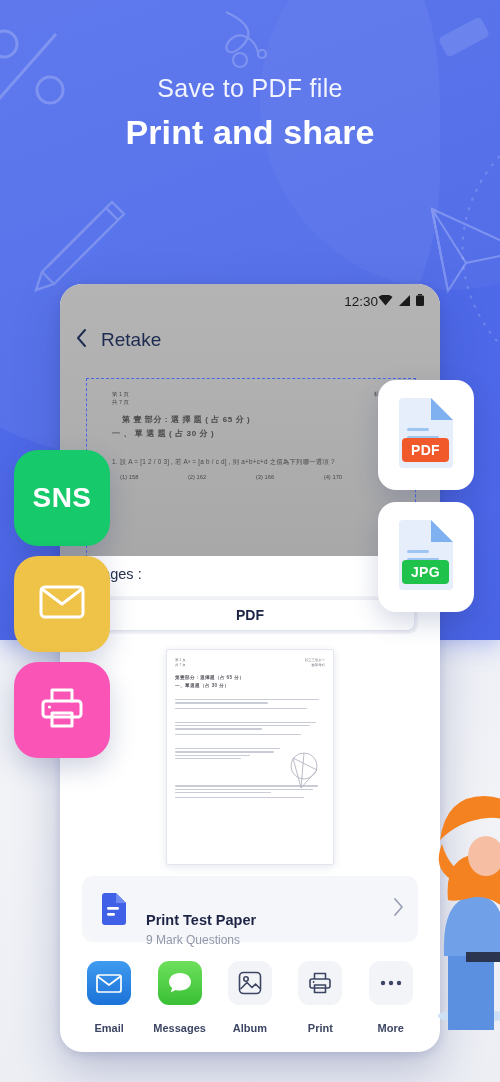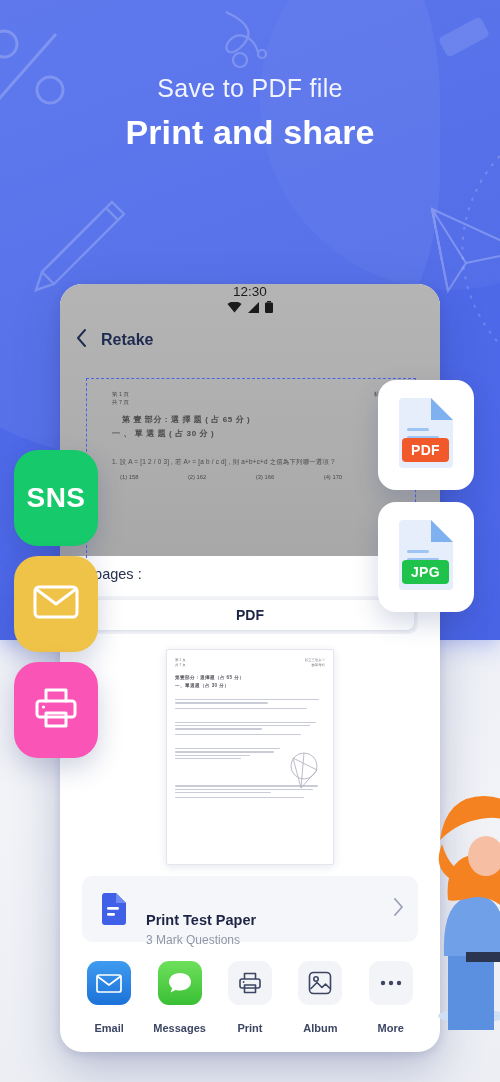--- a/index.html
+++ b/index.html
@@ -56,33 +56,32 @@
     border-radius:22px; background:#ffffff; overflow:hidden;
     box-shadow:0 18px 46px rgba(40,55,120,.26), 0 3px 10px rgba(40,55,120,.14);
   }
   
   .scan-area {
     position:absolute; left:0; top:0; width:380px; height:272px;
     background:linear-gradient(180deg,#b4b4b4 0%,#b0b0b0 40%,#a8a8a8 100%);
   }
   .statusbar {
     position:absolute; left:0; top:0; width:380px; height:34px;
-    display:flex; align-items:center; justify-content:flex-start;
+    display:flex; align-items:center; justify-content:flex-end;
     padding:0 16px;
-    flex-direction:column;
   }
   .statusbar .clock { font-size:13.5px; color:#1b1b1b; font-weight:500; }
   .sb-icons { display:flex; align-items:center; gap:5px; }
 
   .nav {
     position:absolute; left:0; top:36px; width:380px; height:40px;
     display:flex; align-items:center; gap:14px; padding:0 16px;
   }
   .nav .back { cursor:pointer; }
-  .nav .title { font-size:16px; color:#1e2b50; font-weight:700; }
+  .nav .title { font-size:19px; color:#1e2b50; font-weight:400; }
 
   .doc-dash {
     position:absolute; left:26px; top:94px; width:330px; height:180px;
     border:1.6px dashed #4a64e6; border-bottom:none;
   }
   .doc-text { position:absolute; left:38px; top:106px; width:310px; color:#4a4a4a; }
   .doc-text .meta-l { position:absolute; left:14px; top:0; font-size:5.4px; line-height:8px; }
   .doc-text .meta-r { position:absolute; right:2px; top:0; font-size:5.4px; line-height:8px; text-align:right; }
   .doc-text .h1 { position:absolute; left:24px; top:24px; font-size:8px; font-weight:bold; letter-spacing:.6px; }
   .doc-text .h2 { position:absolute; left:14px; top:38px; font-size:8px; font-weight:bold; letter-spacing:.6px; }
@@ -139,21 +138,21 @@
   .sh { width:58px; text-align:center; cursor:pointer; }
   .sh .ic {
     width:44px; height:44px; margin:0 auto; border-radius:11px;
     display:flex; align-items:center; justify-content:center;
   }
   .sh .ic.plain { background:#f3f4f8; }
   .sh .lb { font-size:11px; color:#3c4563; margin-top:17px;font-weight:bold; }
 
   
   .ftile {
-    position:absolute; width:84px; height:96px; border-radius:24px;
+    position:absolute; width:96px; height:96px; border-radius:24px;
     display:flex; align-items:center; justify-content:center;
     box-shadow:0 10px 26px rgba(40,55,120,.22);
     cursor:pointer;
   }
   .ftile.sns { left:14px; top:450px; background:#16c96a; }
   .ftile.mail{ left:14px; top:556px; background:#efc248; }
   .ftile.print{left:14px; top:662px; background:#f954b6; }
   .ftile .sns-t { color:#fff; font-size:28px; font-weight:bold; letter-spacing:.5px; }
 
   
@@ -340,21 +339,21 @@
     <span class="doc-ic">
       <svg width="34" height="34" viewBox="0 0 34 34">
         <path d="M5 4 a3 3 0 0 1 3-3 h11 l10 10 v19 a3 3 0 0 1-3 3 h-18 a3 3 0 0 1-3-3 Z" fill="#4060e8"></path>
         <path d="M19 1 l10 10 h-10 Z" fill="#6f8bf2"></path>
         <rect x="10" y="15" width="12" height="2.8" rx="1.4" fill="#fff"></rect>
         <rect x="10" y="21" width="8" height="2.8" rx="1.4" fill="#fff"></rect>
       </svg>
     </span>
     <span class="txt">
       <span class="t1" style="display:block;margin-top:40px;">Print Test Paper</span>
-      <span class="t2" style="display:block;">3 Mark Questions</span>
+      <span class="t2" style="display:block;">9 Mark Questions</span>
     </span>
     <span>
       <svg width="11" height="18" viewBox="0 0 11 18" fill="none" stroke="#9aa0b4" stroke-width="1.8" stroke-linecap="round" stroke-linejoin="round">
           <path d="M2 1 L9 9 L2 17"></path>
         </svg>
     </span>
   </div>
 
   <div class="share">
 
@@ -368,43 +367,43 @@
       <div class="lb">Email</div>
     </div>
 
     <div class="sh">
       <div class="ic" style="background:linear-gradient(180deg,#6ee05b,#39bf35);">
         <svg width="26" height="26" viewBox="0 0 26 26">
           <path d="M13 3 C19.6 3 24 7 24 11.8 C24 16.6 19.6 20.6 13 20.6 C11.4 20.6 9.9 20.4 8.6 20 L3.6 22.5 L5.2 18.1 C3.2 16.5 2 14.3 2 11.8 C2 7 6.4 3 13 3 Z" fill="#fff"></path>
         </svg>
       </div>
       <div class="lb">Messages</div>
+    </div>
+
+    <div class="sh">
+      <div class="ic plain">
+        <svg width="24" height="24" viewBox="0 0 24 24" fill="none" stroke="#3c4563" stroke-width="1.6" stroke-linejoin="round">
+          <rect x="1.5" y="1.5" width="21" height="21" rx="4"></rect>
+          <circle cx="8" cy="8" r="2.2"></circle>
+          <path d="M2.5 18 L9 11.5 L14 16.5 L17.5 13 L22 17.5"></path>
+        </svg>
+      </div>
+      <div class="lb">Album</div>
     </div>
 
     <div class="sh">
       <div class="ic plain">
         <svg width="24" height="24" viewBox="0 0 24 24" fill="none" stroke="#3c4563" stroke-width="1.6" stroke-linejoin="round">
           <path d="M6.5 8 V2.5 h11 V8"></path>
           <rect x="2" y="8" width="20" height="9" rx="2"></rect>
           <rect x="6.5" y="14" width="11" height="7.5"></rect>
           <circle cx="5.6" cy="11" r=".9" fill="#3c4563" stroke="none"></circle>
         </svg>
       </div>
       <div class="lb">Print</div>
-    </div>
-
-    <div class="sh">
-      <div class="ic plain">
-        <svg width="24" height="24" viewBox="0 0 24 24" fill="none" stroke="#3c4563" stroke-width="1.6" stroke-linejoin="round">
-          <rect x="1.5" y="1.5" width="21" height="21" rx="4"></rect>
-          <circle cx="8" cy="8" r="2.2"></circle>
-          <path d="M2.5 18 L9 11.5 L14 16.5 L17.5 13 L22 17.5"></path>
-        </svg>
-      </div>
-      <div class="lb">Album</div>
     </div>
 
     <div class="sh">
       <div class="ic plain">
         <svg width="24" height="8" viewBox="0 0 24 8" fill="#3c4563">
           <circle cx="4" cy="4" r="2.2"></circle>
             <circle cx="12" cy="4" r="2.2"></circle>
             <circle cx="20" cy="4" r="2.2"></circle>
         </svg>
       </div>

